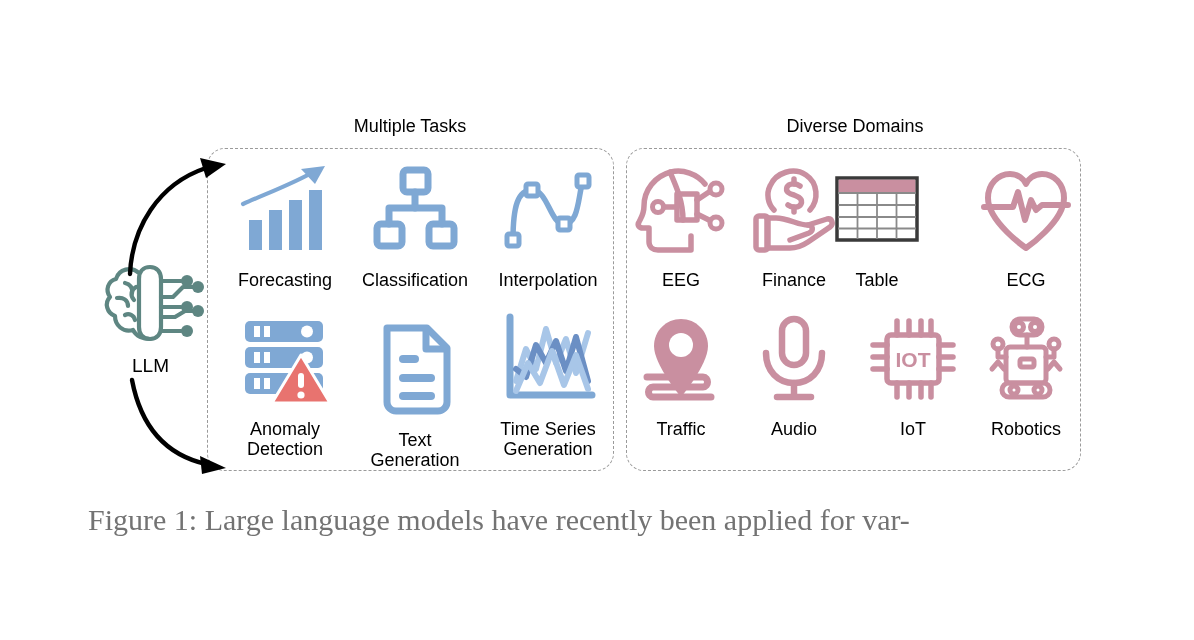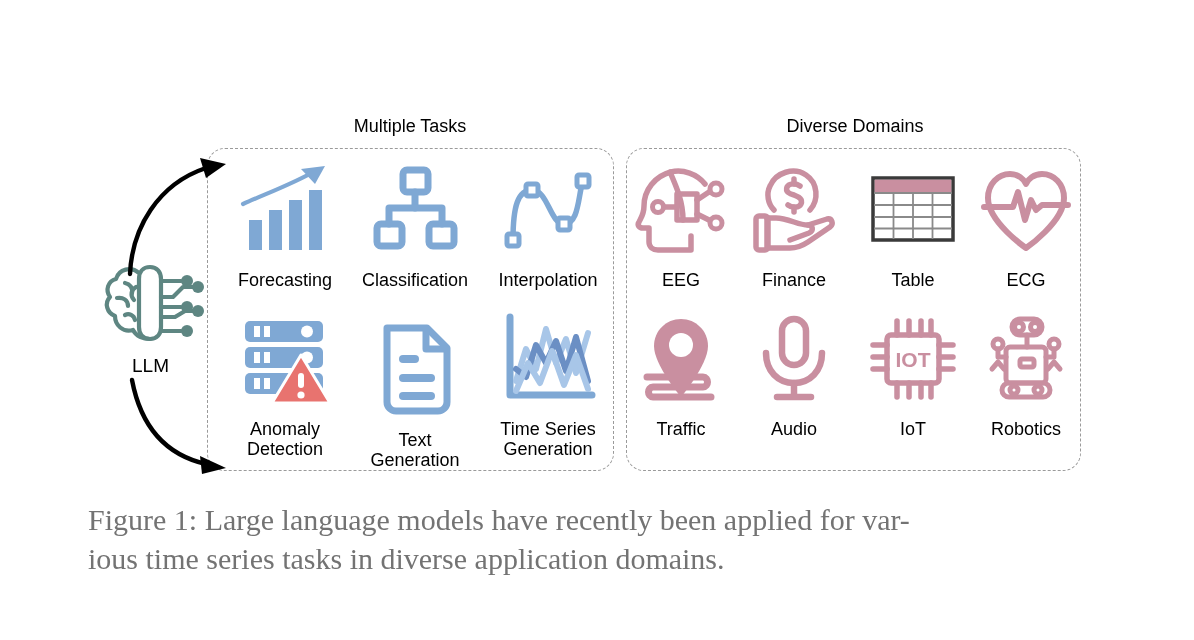--- a/index.html
+++ b/index.html
@@ -58,21 +58,21 @@
   #c-forecasting   {left:226px;top:162px;}
   #c-classification{left:356px;top:162px;}
   #c-interpolation {left:489px;top:162px;}
   #c-anomaly       {left:226px;top:311px;}
   #c-text          {left:356px;top:322px;}
   #c-tsgen         {left:489px;top:311px;}
 
   
   #c-eeg      {left:622px;top:162px;}
   #c-finance  {left:735px;top:162px;}
-  #c-table    {left:854px;top:162px;}
+  #c-table    {left:818px;top:162px;}
   #c-ecg      {left:967px;top:162px;}
   #c-traffic  {left:622px;top:311px;}
   #c-audio    {left:735px;top:311px;}
   #c-iot      {left:854px;top:311px;}
   #c-robotics {left:967px;top:311px;}
 
   
   #caption{
     position:absolute;left:88px;top:500px;width:1020px;
     font-family:"Liberation Serif", serif;
@@ -380,16 +380,15 @@
           <circle cx="38" cy="79" r="4"></circle>
             <circle cx="62" cy="79" r="4"></circle>
         </g>
       </svg>
     </div>
     <div class="cap">Robotics</div>
   </div>
 
   <div id="caption">
     <span class="line">Figure 1: Large language models have recently been applied for var-</span>
-    <span class="line">ious time series tasks in diverse application domains.</span>
   </div>
 
 </div>
 
 </body></html>

